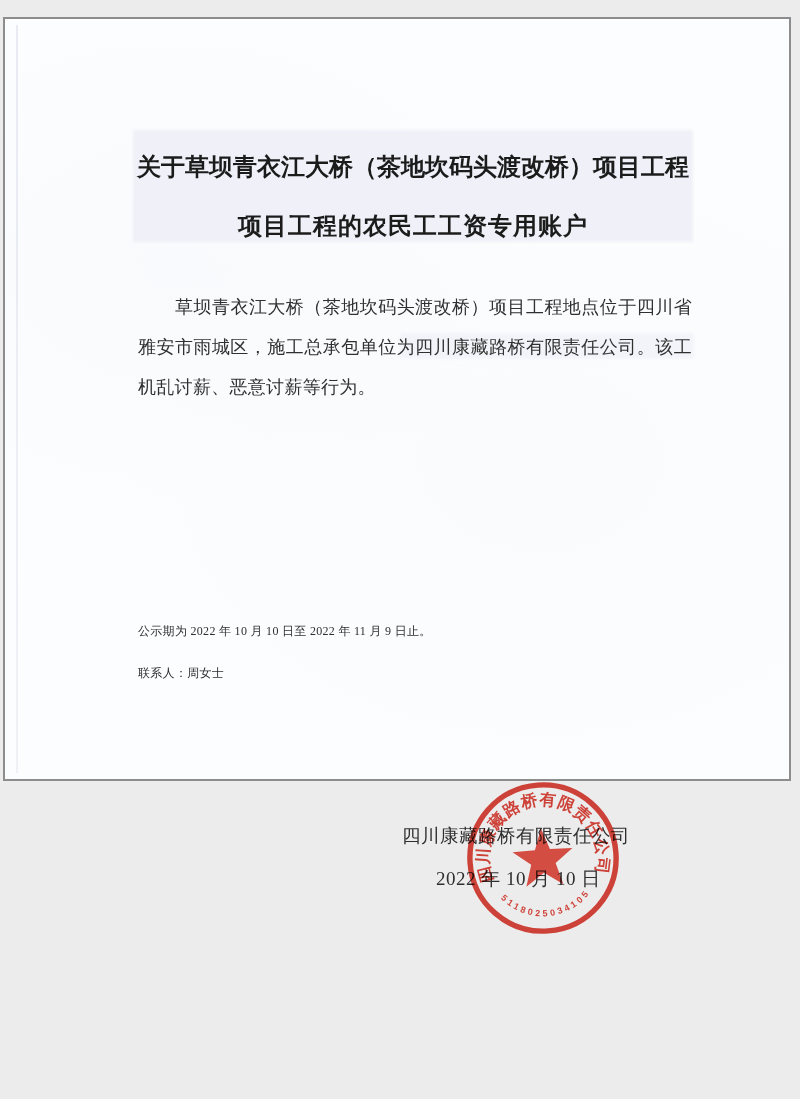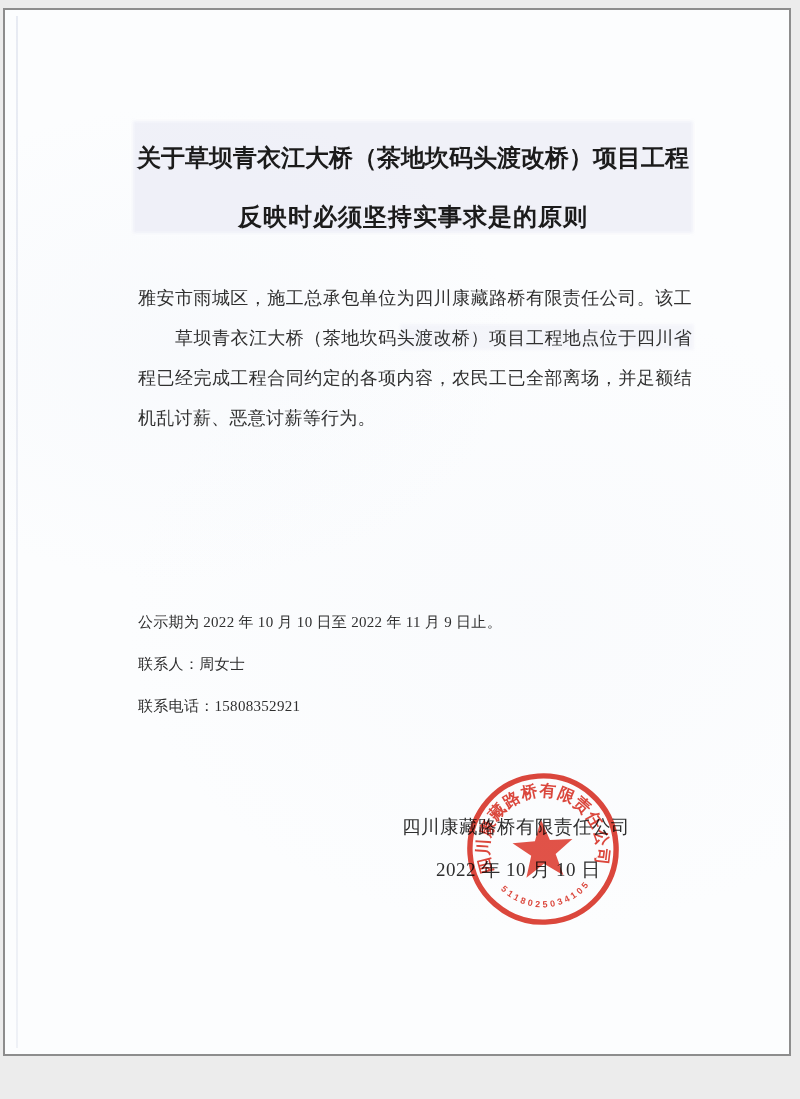--- a/index.html
+++ b/index.html
@@ -2,21 +2,21 @@
 <html><head>
 <meta charset="utf-8">
 <style>
   html,body{margin:0;padding:0;}
   body{
     width:800px;height:1099px;position:relative;overflow:hidden;
     background:#ececec;
     font-family:"Liberation Serif",serif;
   }
   .page{
-    position:absolute;left:3px;top:8px;width:788px;height:1048px;
+    position:absolute;left:3px;top:17px;width:788px;height:764px;
     box-sizing:border-box;border:2px solid #8d8d8d;
     background:
       radial-gradient(ellipse 340px 240px at 22% 32%, rgba(214,222,240,.10), transparent),
       radial-gradient(ellipse 420px 320px at 68% 58%, rgba(216,222,238,.07), transparent),
       #fcfdfe;
   }
   .scan-line{
     position:absolute;left:11px;top:6px;bottom:6px;width:2px;
     background:linear-gradient(#dfe3ee,#e9ecf3);opacity:.7;
   }
@@ -37,21 +37,21 @@
   .bodytext{
     position:absolute;left:133px;top:268px;width:554px;
     font-size:18px;line-height:40px;color:#303030;letter-spacing:.3px;
   }
   .bline{height:40px;text-align:justify;text-align-last:justify;white-space:nowrap;text-align-last:justify;}
   .bline{white-space:normal;}
   .bline.first{text-indent:37px;}
   .bline.last{text-align-last:left;}
   .info{
     position:absolute;left:133px;top:591px;width:554px;
-    font-size:15px;line-height:42px;color:#2f2f2f;letter-spacing:.3px;
+    font-size:12px;line-height:42px;color:#2f2f2f;letter-spacing:.3px;
   }
   .sig-company{
     position:absolute;left:397px;top:804px;
     font-size:18.5px;color:#2f2f2f;letter-spacing:.5px;
   }
   .sig-date{
     position:absolute;left:431px;top:847px;
     font-size:19px;color:#2f2f2f;letter-spacing:.5px;
   }
   .stamp{
@@ -71,34 +71,32 @@
 </head>
 <body>
 
 <div class="page">
   <div class="scan-line"></div>
   <div class="title-shade"></div>
   <div class="line2-shade"></div>
 
   <div class="title">
     <div class="title-l1">关于草坝青衣江大桥（茶地坎码头渡改桥）项目工程</div>
-    <div class="title-l2">反映时必须坚持实事求是的原则</div>
+    <div class="title-l2">项目工程的农民工工资专用账户</div>
   </div>
 
   <div class="bodytext">
+    <div class="bline first">草坝青衣江大桥（茶地坎码头渡改桥）项目工程地点位于四川省</div>
     <div class="bline">雅安市雨城区，施工总承包单位为四川康藏路桥有限责任公司。该工</div>
-    <div class="bline first">草坝青衣江大桥（茶地坎码头渡改桥）项目工程地点位于四川省</div>
-    <div class="bline">程已经完成工程合同约定的各项内容，农民工已全部离场，并足额结</div>
     <div class="bline last">机乱讨薪、恶意讨薪等行为。</div>
   </div>
 
   <div class="info">
     <div>公示期为 2022 年 10 月 10 日至 2022 年 11 月 9 日止。</div>
     <div>联系人：周女士</div>
-    <div>联系电话：15808352921</div>
   </div>
 
   <div class="sig-company">四川康藏路桥有限责任公司</div>
   <div class="sig-date">2022 年 10 月 10 日</div>
 
   <svg class="stamp" width="158" height="158" viewBox="0 0 160 160">
     <defs>
       <path id="arcTop" d="M 27,96 A 55,55 0 1 1 133,96" fill="none"></path>
       <path id="arcBot" d="M 25,103 A 60,60 0 0 0 135,103" fill="none"></path>
     </defs>

